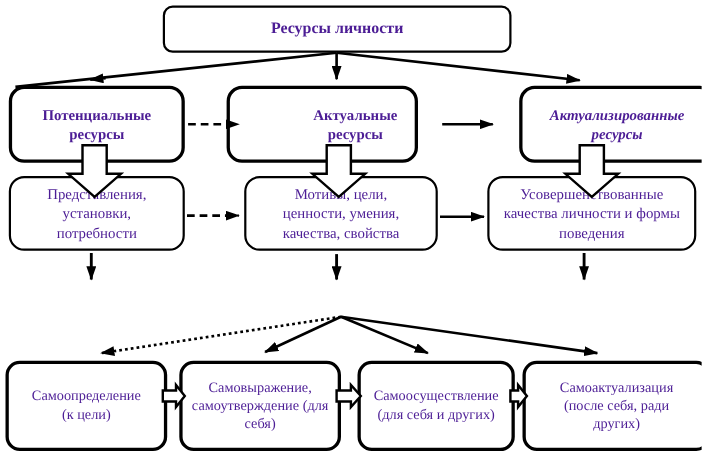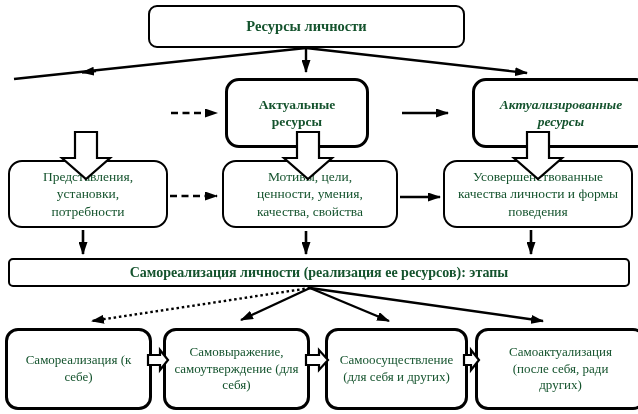--- a/index.html
+++ b/index.html
@@ -1,40 +1,40 @@
 <!DOCTYPE html>
 <html><head>
 <meta charset="utf-8">
 <style>
   html,body{margin:0;padding:0;background:#ffffff;}
   .canvas{
     position:relative;
     width:638px;height:414px;
     background:#ffffff;
     font-family:"Liberation Serif","DejaVu Serif",serif;
-    color:#14532d;
+    color:#4c1d95;
     overflow:hidden;
   }
   .box{
     position:absolute;
     box-sizing:border-box;
     background:#fff;
     border:3px solid #000;
     display:flex;
     align-items:center;
     justify-content:center;
     text-align:center;
     line-height:1.28;
     padding:2px 8px;
     z-index:1;
   }
   .b-title{left:148px;top:5px;width:317px;height:43px;border-width:2.5px;border-radius:9px;font-weight:700;font-size:14.5px;}
   .r2{top:78px;height:70px;border-radius:14px;font-weight:700;font-size:13.5px;}
   .b-r2a{left:8px;width:160px;}
-  .b-r2b{left:225px;width:144px;}
+  .b-r2b{left:206px;width:174px;justify-content:flex-end;}
   .b-r2c{left:472px;width:178px;font-style:italic;}
   .b-r2a span{max-width:112px;}
   .b-r2b span{max-width:92px;}
   .b-r2c span{max-width:142px;}
   .r3{top:160px;height:68px;border-width:2.8px;border-radius:14px;font-size:13.5px;}
   .b-r3a{left:8px;width:160px;}
   .b-r3a span{max-width:118px;}
   .b-r3b{left:222px;width:176px;}
   .b-r3b span{max-width:144px;}
   .b-r3c{left:443px;width:190px;}
@@ -58,43 +58,43 @@
 </style>
 </head>
 <body>
 
 <div class="canvas">
 
   <div class="box b-title">
     <span>Ресурсы личности</span>
   </div>
 
+  <div class="box r2 b-r2a">
+    <span>Потенциальные ресурсы</span>
+  </div>
   <div class="box r2 b-r2b">
     <span>Актуальные ресурсы</span>
   </div>
   <div class="box r2 b-r2c">
     <span>Актуализированные ресурсы</span>
   </div>
 
   <div class="box r3 b-r3a">
     <span>Представления, установки, потребности</span>
   </div>
   <div class="box r3 b-r3b">
     <span>Мотивы, цели, ценности, умения, качества, свойства</span>
   </div>
   <div class="box r3 b-r3c">
     <span>Усовершенствованные качества личности и формы поведения</span>
   </div>
 
-  <div class="box b-banner">
-    <span>Самореализация личности (реализация ее ресурсов): этапы</span>
-  </div>
 
   <div class="box bt b-s1">
-    <span>Самореализация (к себе)</span>
+    <span>Самоопределение (к цели)</span>
   </div>
   <div class="box bt b-s3">
     <span>Самоосуществление (для себя и других)</span>
   </div>
   <div class="box bt b-s2">
     <span>Самовыражение, самоутверждение (для себя)</span>
   </div>
   <div class="box bt b-s4">
     <span>Самоактуализация (после себя, ради других)</span>
   </div>

